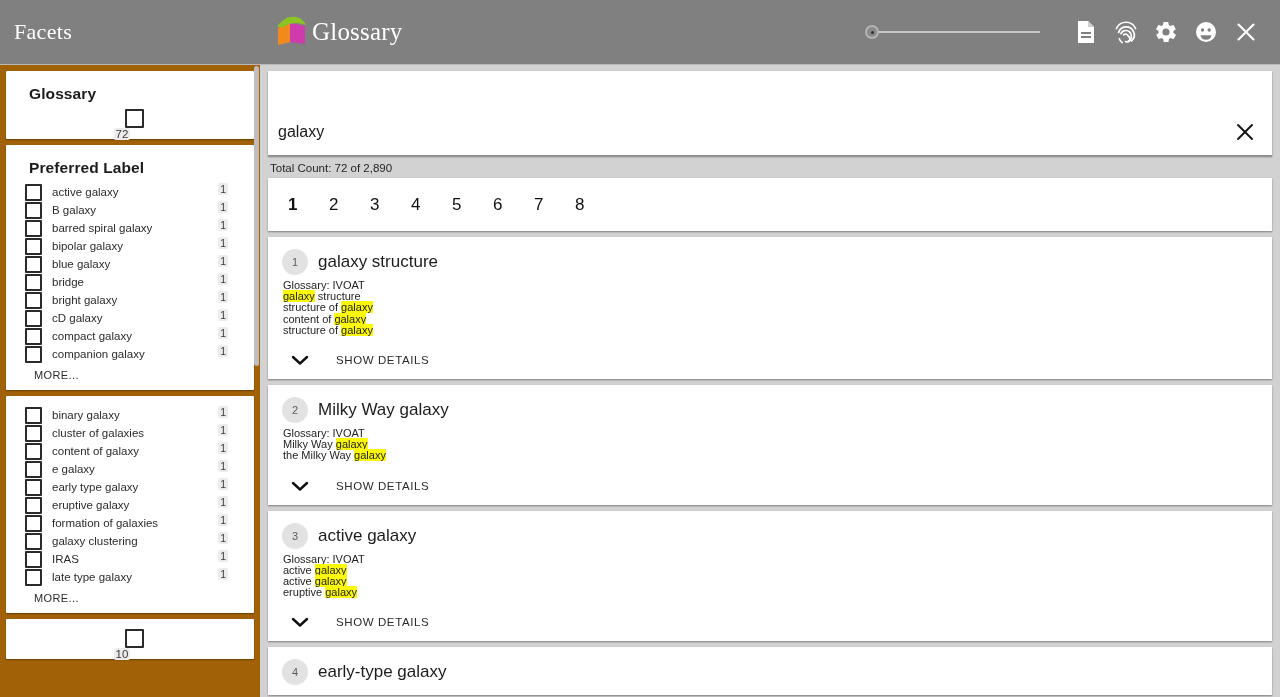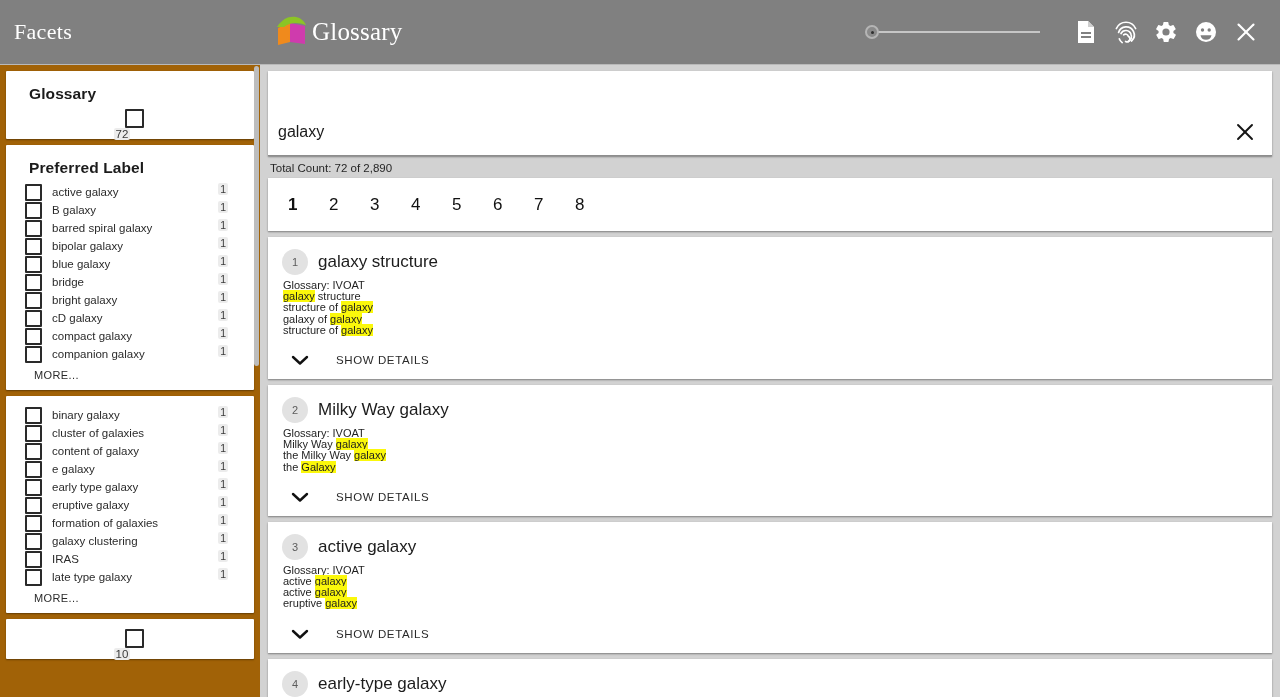--- a/index.html
+++ b/index.html
@@ -440,42 +440,41 @@
       <div id="results-list">
           <div class="result-card">
             <div class="result-head">
               <span class="rank">1</span>
               <span class="result-title">galaxy structure</span>
             </div>
             <div class="result-lines">
               <div class="result-line">Glossary: IVOAT</div>
               <div class="result-line"><span class="hl">galaxy</span><span> structure</span></div>
               <div class="result-line"><span>structure of </span><span class="hl">galaxy</span></div>
-              <div class="result-line"><span>galaxy of </span><span class="hl">galaxy</span></div>
+              <div class="result-line"><span>content of </span><span class="hl">galaxy</span></div>
               <div class="result-line"><span>structure of </span><span class="hl">galaxy</span></div>
             </div>
             <div class="details-row">
               <span class="chev">
                 <svg width="20" height="14" viewBox="0 0 20 14" fill="none" stroke="#111" stroke-width="2.4" stroke-linecap="round" stroke-linejoin="round">
                   <polyline points="3,4 10,10.5 17,4"></polyline>
                 </svg>
               </span>
               <span class="dlabel">SHOW DETAILS</span>
             </div>
           </div>
           <div class="result-card">
             <div class="result-head">
               <span class="rank">2</span>
               <span class="result-title">Milky Way galaxy</span>
             </div>
             <div class="result-lines">
               <div class="result-line">Glossary: IVOAT</div>
               <div class="result-line"><span>Milky Way </span><span class="hl">galaxy</span></div>
               <div class="result-line"><span>the Milky Way </span><span class="hl">galaxy</span></div>
-              <div class="result-line"><span>the </span><span class="hl">Galaxy</span></div>
             </div>
             <div class="details-row">
               <span class="chev">
                 <svg width="20" height="14" viewBox="0 0 20 14" fill="none" stroke="#111" stroke-width="2.4" stroke-linecap="round" stroke-linejoin="round">
                   <polyline points="3,4 10,10.5 17,4"></polyline>
                 </svg>
               </span>
               <span class="dlabel">SHOW DETAILS</span>
             </div>
           </div>

